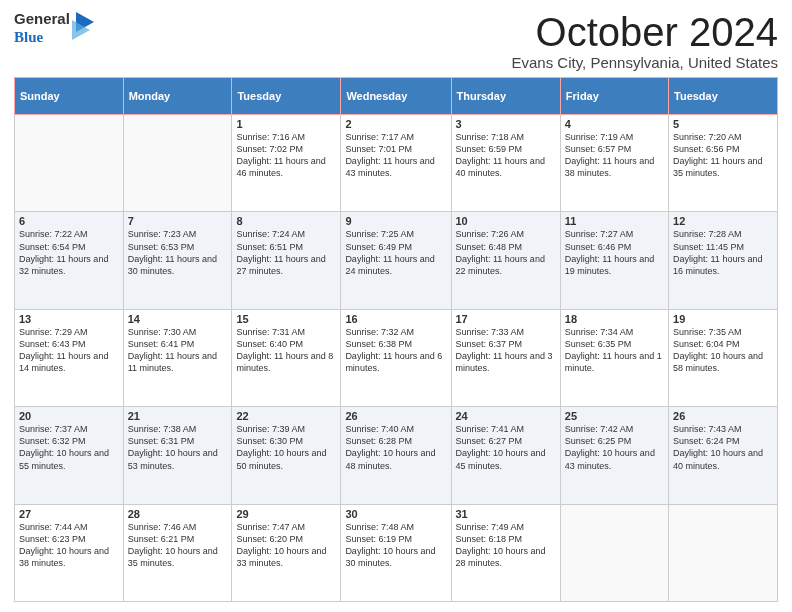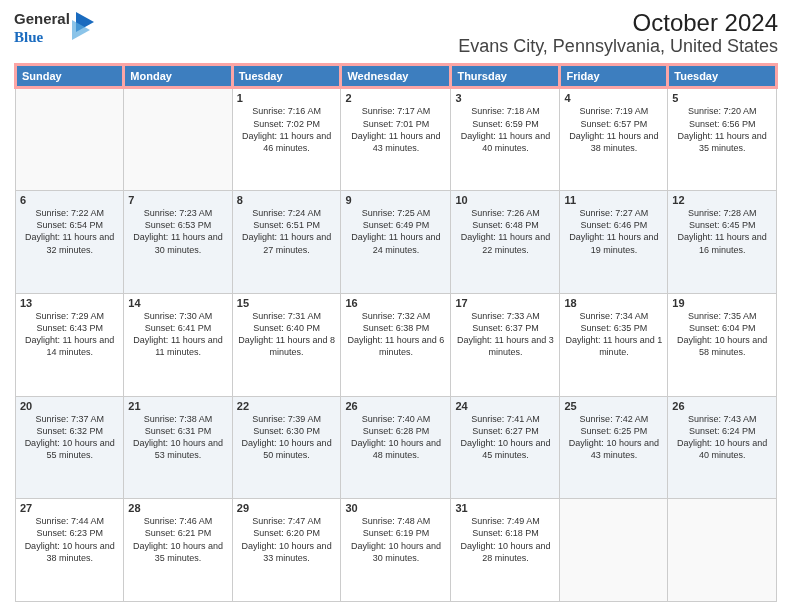--- a/index.html
+++ b/index.html
@@ -35,43 +35,43 @@
     }
     .logo-text .general { color: #333; }
     .logo-text .blue { color: #1a6bbf; font-family: Liberation Serif, serif; }
     .logo-icon {
       margin-left: 2px;
     }
     .title-block {
       text-align: right;
     }
     .month-title {
-      font-size: 24px;
+      font-size: 40px;
       font-weight: normal;
       color: #222;
       line-height: 1.1;
     }
     .location {
-      font-size: 18px;
+      font-size: 15px;
       color: #444;
     }
     .calendar {
       width: 100%;
       border-collapse: collapse;
       flex: 1;
       font-size: 9.5px;
     }
     .calendar th {
       background: #3d7ebf;
       color: #fff;
       text-align: left;
-      padding: 4px 5px;
+      padding: 12px 5px;
       font-size: 11px;
       font-weight: bold;
-      border: 3px solid #fca5a5;
+      border: 1px solid #fca5a5;
     }
     .calendar td {
       border: 1px solid #ccc;
       vertical-align: top;
       padding: 3px 4px;
       width: 113px;
       height: 74px;
       background: #fff;
       color: #333;
     }
@@ -81,21 +81,20 @@
     .day-num {
       font-weight: bold;
       font-size: 11px;
       display: block;
       margin-bottom: 1px;
     }
     .day-info {
       font-size: 9px;
       line-height: 1.35;
       color: #333;
-      text-align: center;
     }
     .empty-cell {
       background: #f9f9f9 !important;
     }
   </style>
 </head>
 <body>
 
 <div class="page">
   <div class="header">
@@ -199,21 +198,21 @@
           </td>
           <td>
             <span class="day-num">11</span>
             <div class="day-info">Sunrise: 7:27 AM
 Sunset: 6:46 PM
 Daylight: 11 hours and 19 minutes.</div>
           </td>
           <td>
             <span class="day-num">12</span>
             <div class="day-info">Sunrise: 7:28 AM
-Sunset: 6:45 PM
+Sunset: 11:45 PM
 Daylight: 11 hours and 16 minutes.</div>
           </td>
         </tr>
         <tr>
           <td>
             <span class="day-num">13</span>
             <div class="day-info">Sunrise: 7:29 AM
 Sunset: 6:43 PM
 Daylight: 11 hours and 14 minutes.</div>
           </td>

